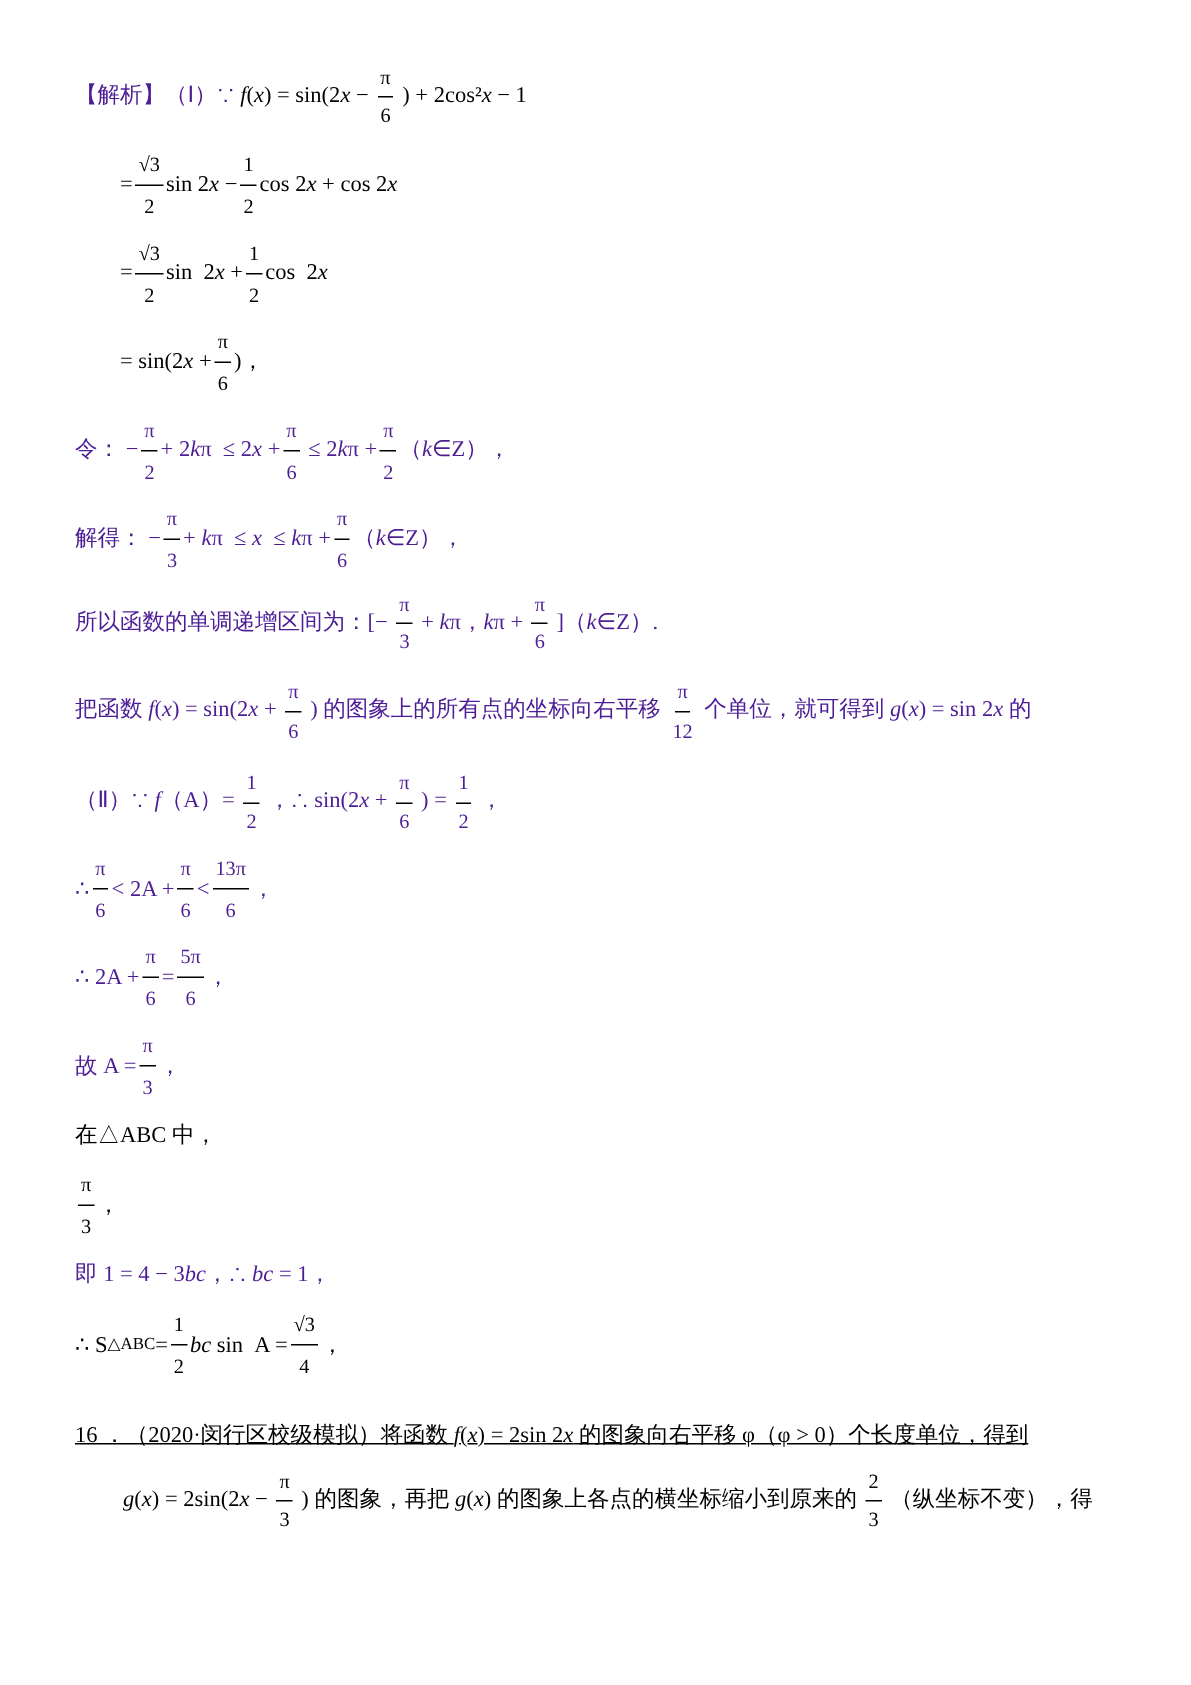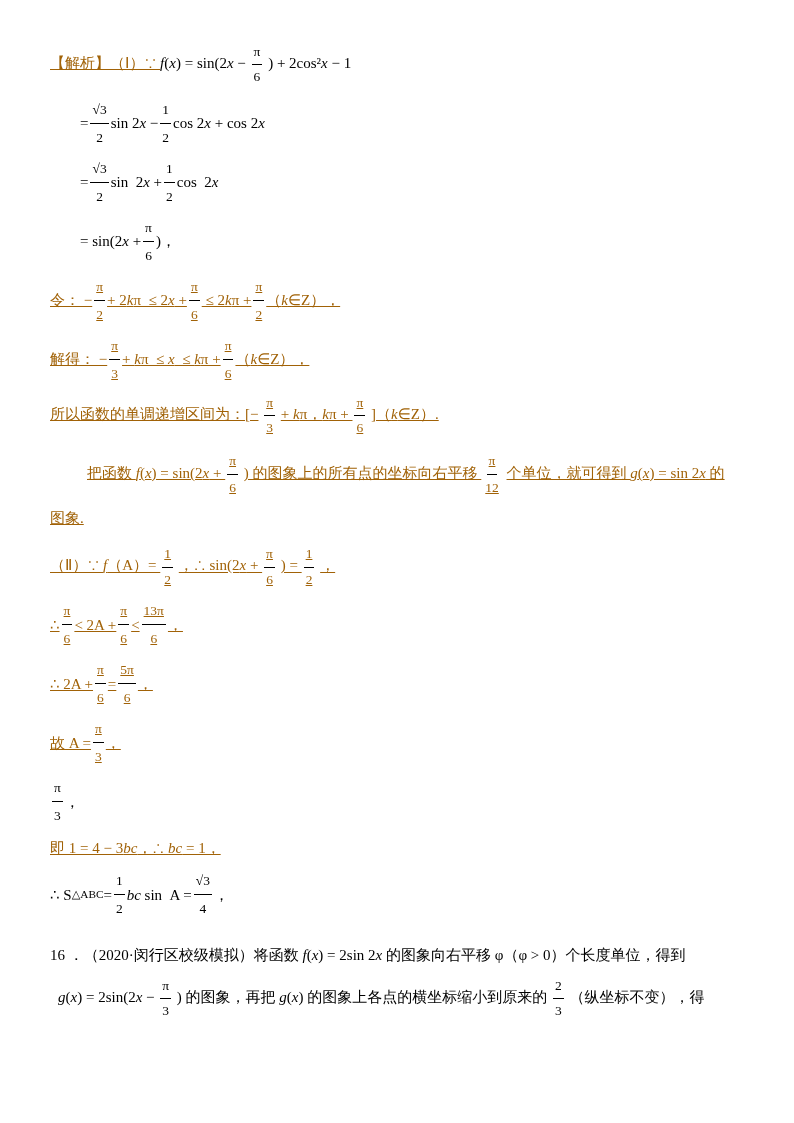--- a/index.html
+++ b/index.html
@@ -11,31 +11,30 @@
       width: 794px;
       min-height: 1123px;
       background: #ffffff;
       font-family: "Times New Roman", "SimSun", serif;
       font-size: 15px;
       color: #000000;
       padding: 40px 50px;
       line-height: 1.8;
     }
     .red {
-      color: #a16207;
-      text-decoration: underline;
+      color: #4c1d95;
     }
     .section {
       margin-bottom: 6px;
     }
     .indent {
       margin-left: 30px;
     }
     .indent2 {
-      margin-left: 8px;
+      margin-left: 32px;
     }
     .math-line {
       display: flex;
       align-items: center;
       margin-bottom: 4px;
       line-height: 2;
     }
     sub {
       font-size: 0.75em;
       vertical-align: sub;
@@ -155,35 +154,32 @@
       <span class="den">3</span>
     </span>
     <span class="red">+ <i>k</i>π，<i>k</i>π + </span>
     <span class="frac red">
       <span class="num">π</span>
       <span class="den">6</span>
     </span>
     <span class="red">]（<i>k</i>∈Z）.</span>
   </div>
 
-  <div class="block" style="margin-top:8px; line-height:1.9;margin-left:37px;">
+  <div class="block" style="margin-top:8px; line-height:1.9;">
     <span class="red">把函数 <i>f</i>(<i>x</i>) = sin(2<i>x</i> + </span>
     <span class="frac red">
       <span class="num">π</span>
       <span class="den">6</span>
     </span>
     <span class="red">) 的图象上的所有点的坐标向右平移 </span>
     <span class="frac red">
       <span class="num">π</span>
       <span class="den">12</span>
     </span>
     <span class="red"> 个单位，就可得到 <i>g</i>(<i>x</i>) = sin 2<i>x</i> 的</span>
-  </div>
-  <div class="block">
-    <span class="red">图象.</span>
   </div>
 
   <div class="block" style="margin-top:10px;">
     <span class="red">（Ⅱ）∵ <i>f</i>（A）= </span>
     <span class="frac red">
       <span class="num">1</span>
       <span class="den">2</span>
     </span>
     <span class="red">，∴ sin(2<i>x</i> + </span>
     <span class="frac red">
@@ -234,20 +230,23 @@
 
   <div class="math-line">
     <span class="red">故 A = </span>
     <span class="frac red">
       <span class="num">π</span>
       <span class="den">3</span>
     </span>
     <span class="red">，</span>
   </div>
 
+  <div class="block" style="margin-top:6px;">
+    <span>在△ABC 中，</span>
+  </div>
 
   <div class="math-line">
     <span class="frac">
       <span class="num">π</span>
       <span class="den">3</span>
     </span>
     <span>，</span>
   </div>
 
 
@@ -264,21 +263,21 @@
       <span class="den">2</span>
     </span>
     <span><i>bc</i> sin&nbsp;&nbsp;A = </span>
     <span class="frac">
       <span class="num">√3</span>
       <span class="den">4</span>
     </span>
     <span>，</span>
   </div>
 
-  <div class="block" style="margin-top:20px;">
+  <div class="block" style="margin-top:20px;text-decoration:underline;">
     <span>16&nbsp;．（2020·闵行区校级模拟）将函数 <i>f</i>(<i>x</i>) = 2sin 2<i>x</i> 的图象向右平移 φ（φ &gt; 0）个长度单位，得到</span>
   </div>
 
   <div class="block indent2">
     <span><i>g</i>(<i>x</i>) = 2sin(2<i>x</i> − </span>
     <span class="frac">
       <span class="num">π</span>
       <span class="den">3</span>
     </span>
     <span>) 的图象，再把 <i>g</i>(<i>x</i>) 的图象上各点的横坐标缩小到原来的 </span>

